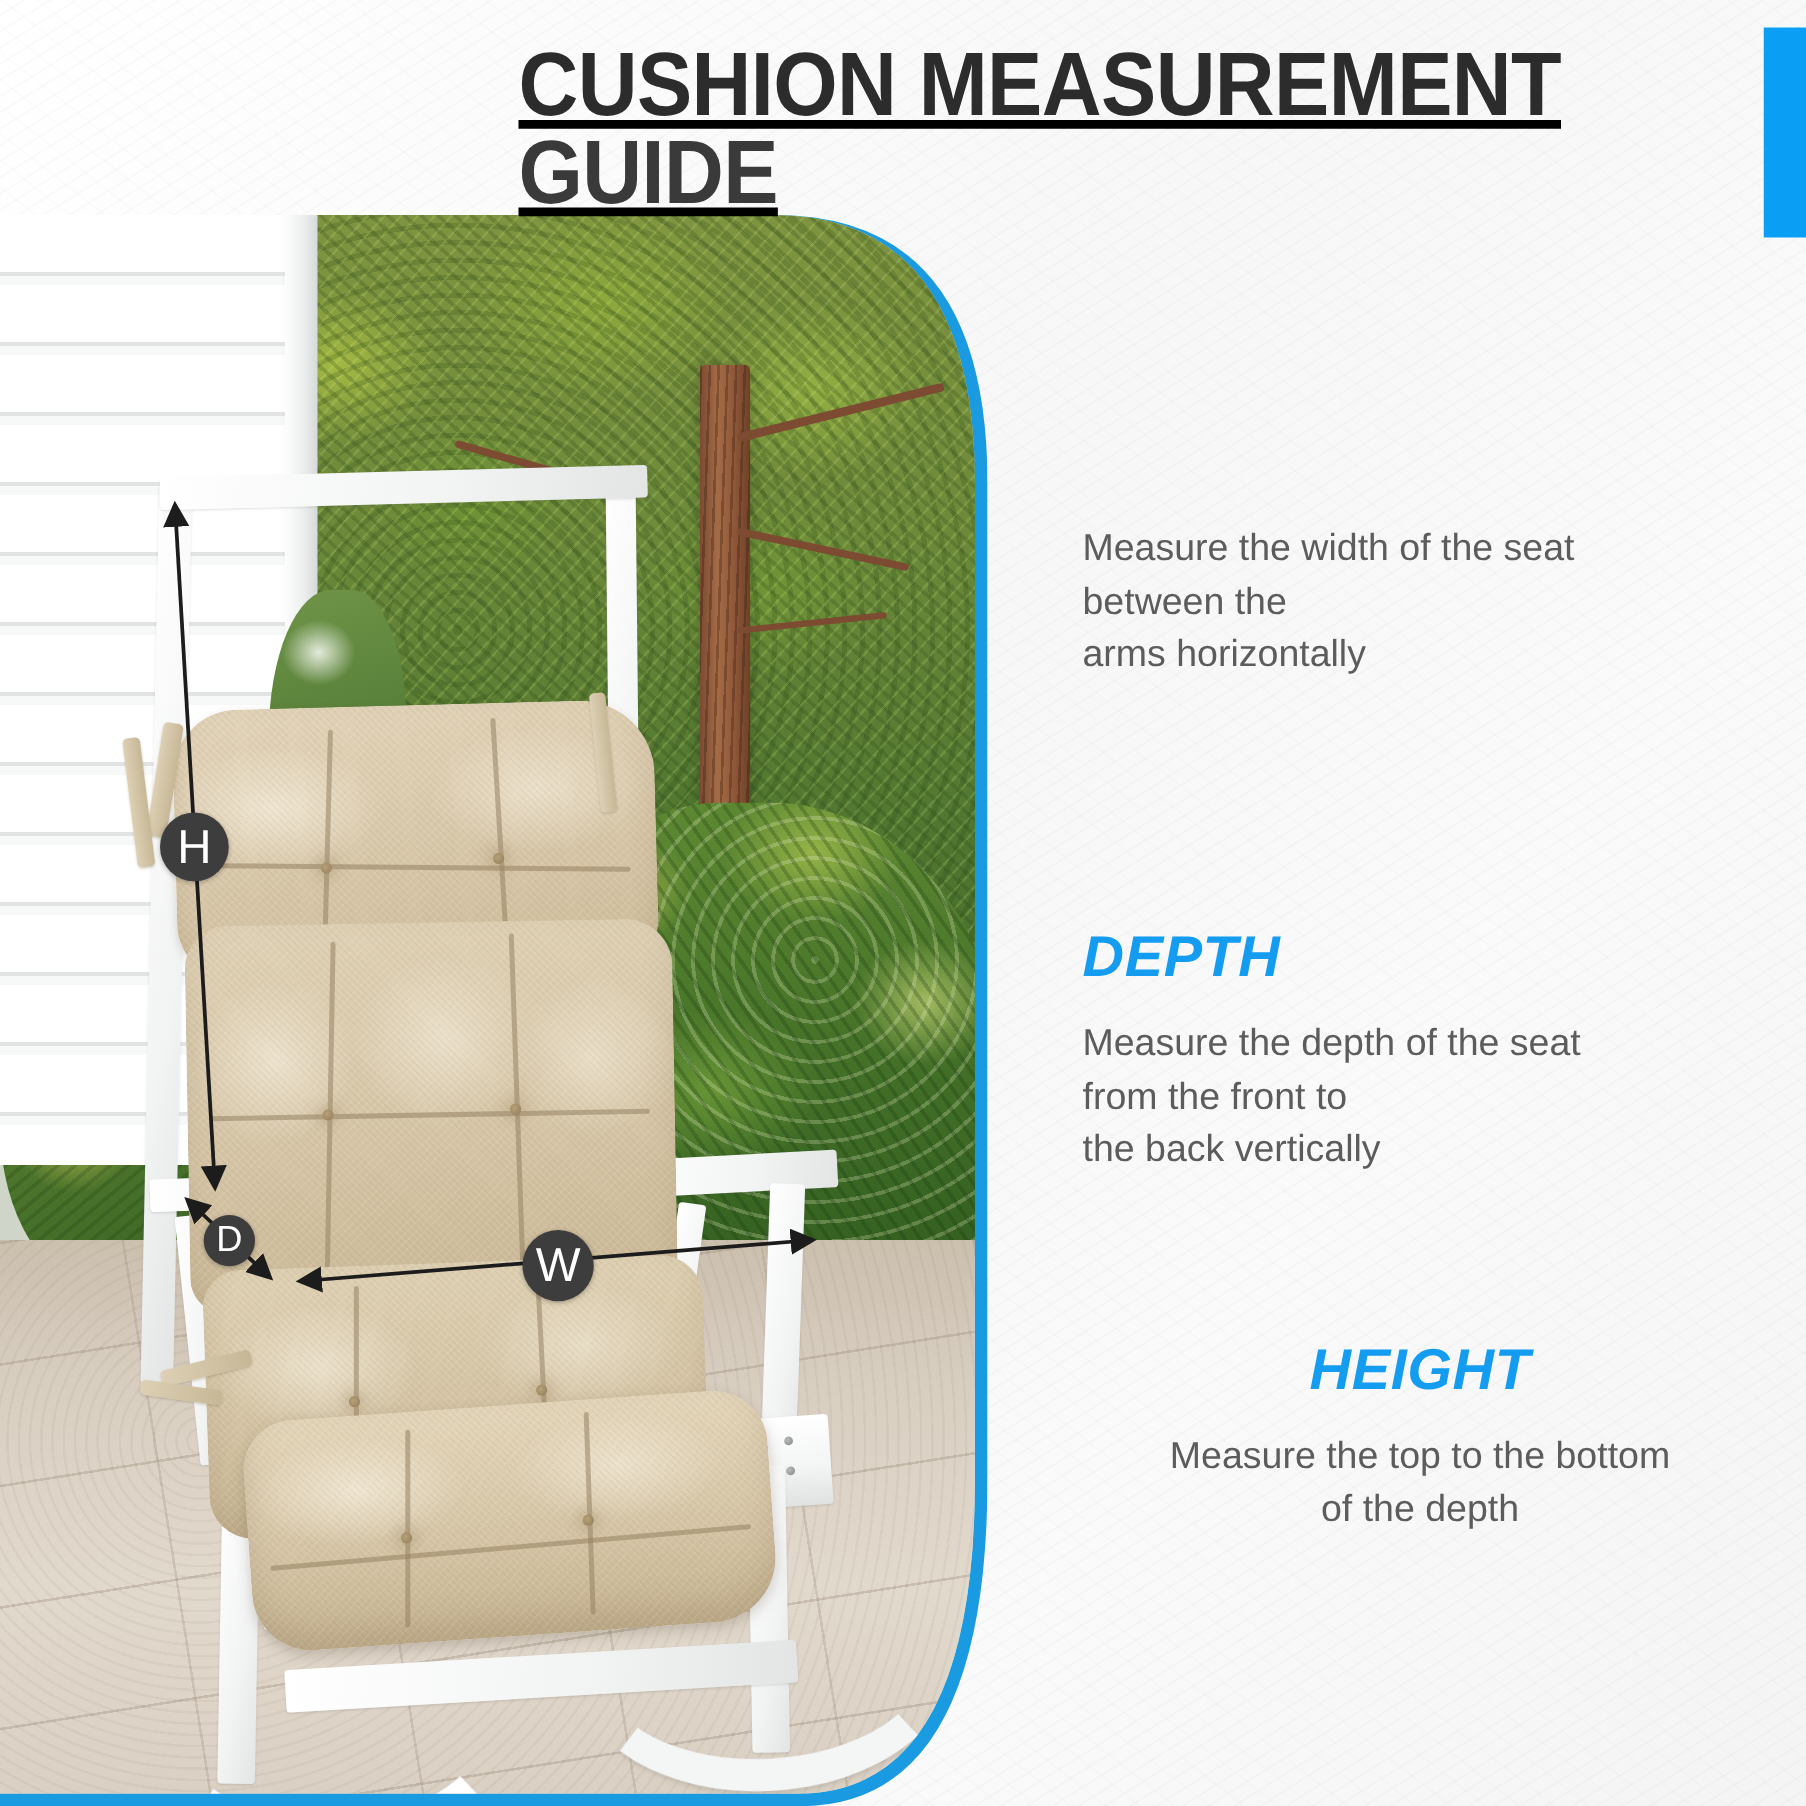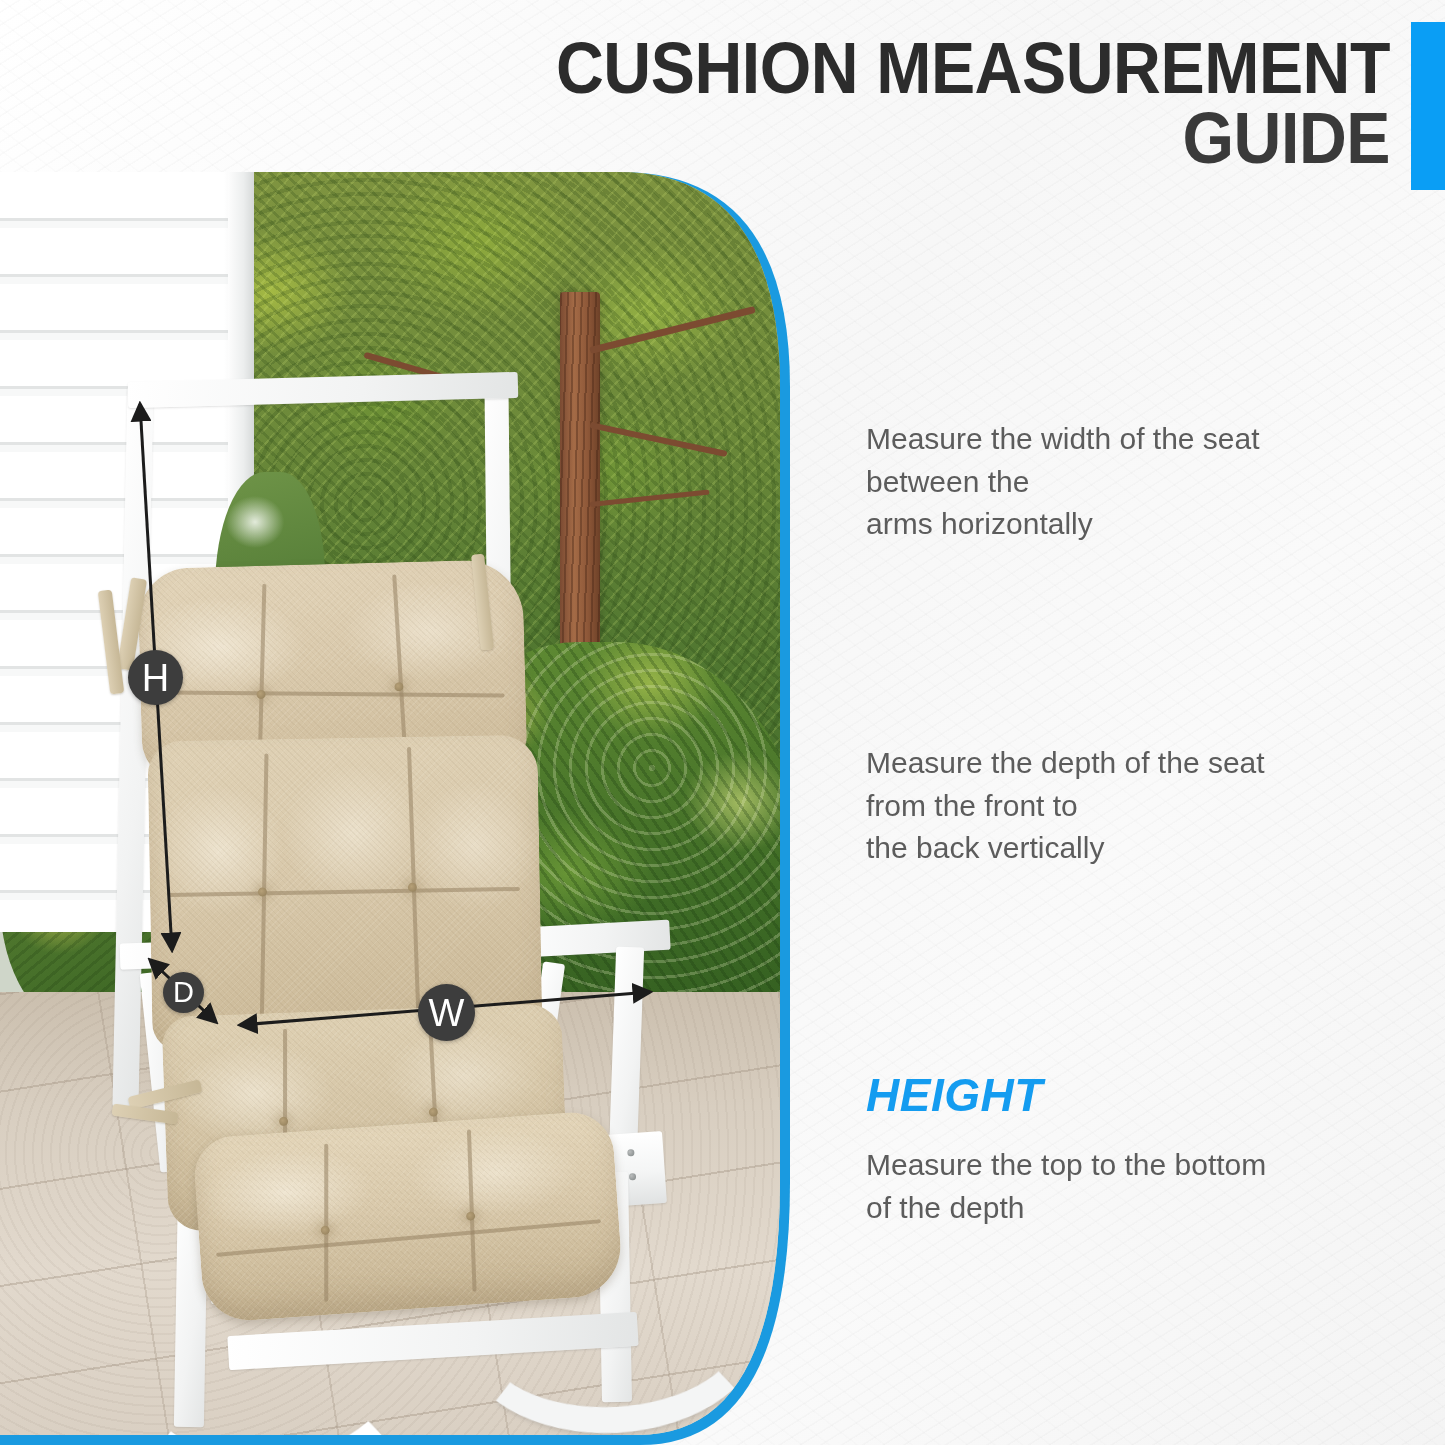--- a/index.html
+++ b/index.html
@@ -16,21 +16,21 @@
     background:
       repeating-linear-gradient(-32deg, rgba(0,0,0,0.018) 0px, rgba(0,0,0,0.018) 1px, rgba(0,0,0,0) 2px, rgba(0,0,0,0) 11px),
       repeating-linear-gradient(38deg, rgba(0,0,0,0.012) 0px, rgba(0,0,0,0.012) 1px, rgba(0,0,0,0) 2px, rgba(0,0,0,0) 17px),
       linear-gradient(125deg,#ffffff 0%,#f7f7f7 45%,#fafafa 70%,#f4f4f4 100%);
     pointer-events:none;
   }
 
   
   .title-wrap{
     position:absolute;left:330px;top:34px;width:1060px;
-    text-align:right;z-index:40;
+    z-index:40;text-decoration:underline;
   }
   .title-line{
     display:block;
     font-family:"Liberation Sans","DejaVu Sans",sans-serif;
     font-weight:700;
     font-size:72px;
     line-height:0.97;
     letter-spacing:-0.5px;
     transform:scaleX(0.92);
     transform-origin:right center;
@@ -290,21 +290,21 @@
   .info{position:absolute;left:866px;width:540px;z-index:30;}
   .info-h{
     color:#149cf0;font-weight:700;font-style:italic;font-size:46px;
     letter-spacing:0.5px;margin:0 0 26px 0;line-height:1;
   }
   .info-b{
     color:#5c5c5c;font-size:30px;line-height:1.42;margin:0;white-space:pre-line;
   }
   .blk-width{top:418px;}
   .blk-depth{top:742px;}
-  .blk-height{top:1072px;}
+  .blk-height{top:1072px;text-align:center;}
 </style>
 </head>
 <body>
 
 <div id="root">
 
   <div class="bg-texture"></div>
 
   <div class="title-wrap">
     <span class="title-line l1">CUSHION MEASUREMENT</span>
@@ -424,20 +424,21 @@
     </div>
   </div>
 
   <div class="info blk-width">
     <div class="info-b">Measure the width of the seat
 between the
 arms horizontally</div>
   </div>
 
   <div class="info blk-depth">
+    <div class="info-h">DEPTH</div>
     <div class="info-b">Measure the depth of the seat
 from the front to
 the back vertically</div>
   </div>
 
   <div class="info blk-height">
     <div class="info-h">HEIGHT</div>
     <div class="info-b">Measure the top to the bottom
 of the depth</div>
   </div>

